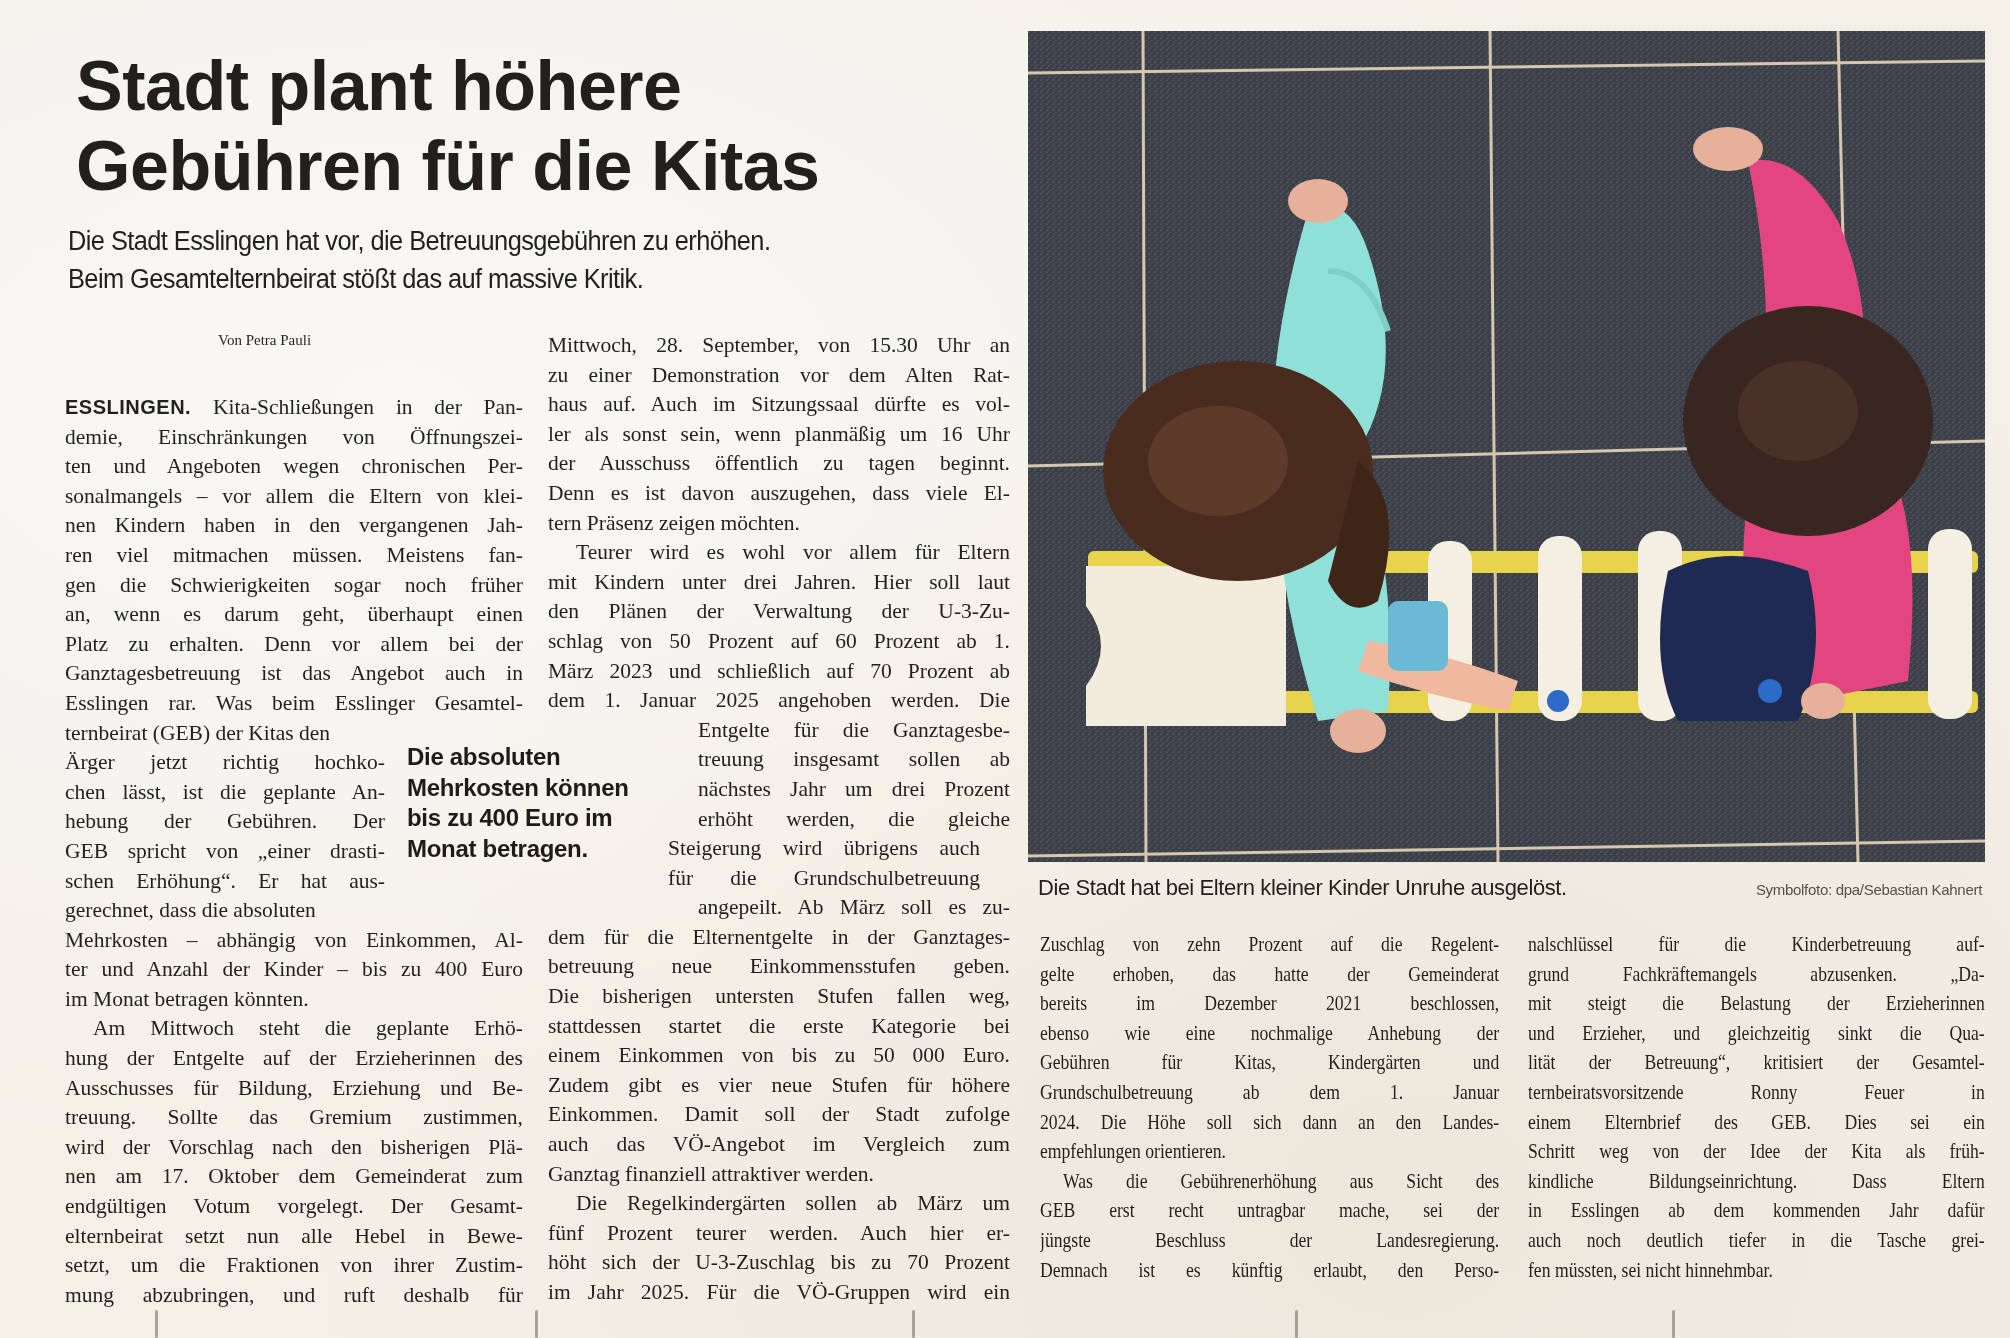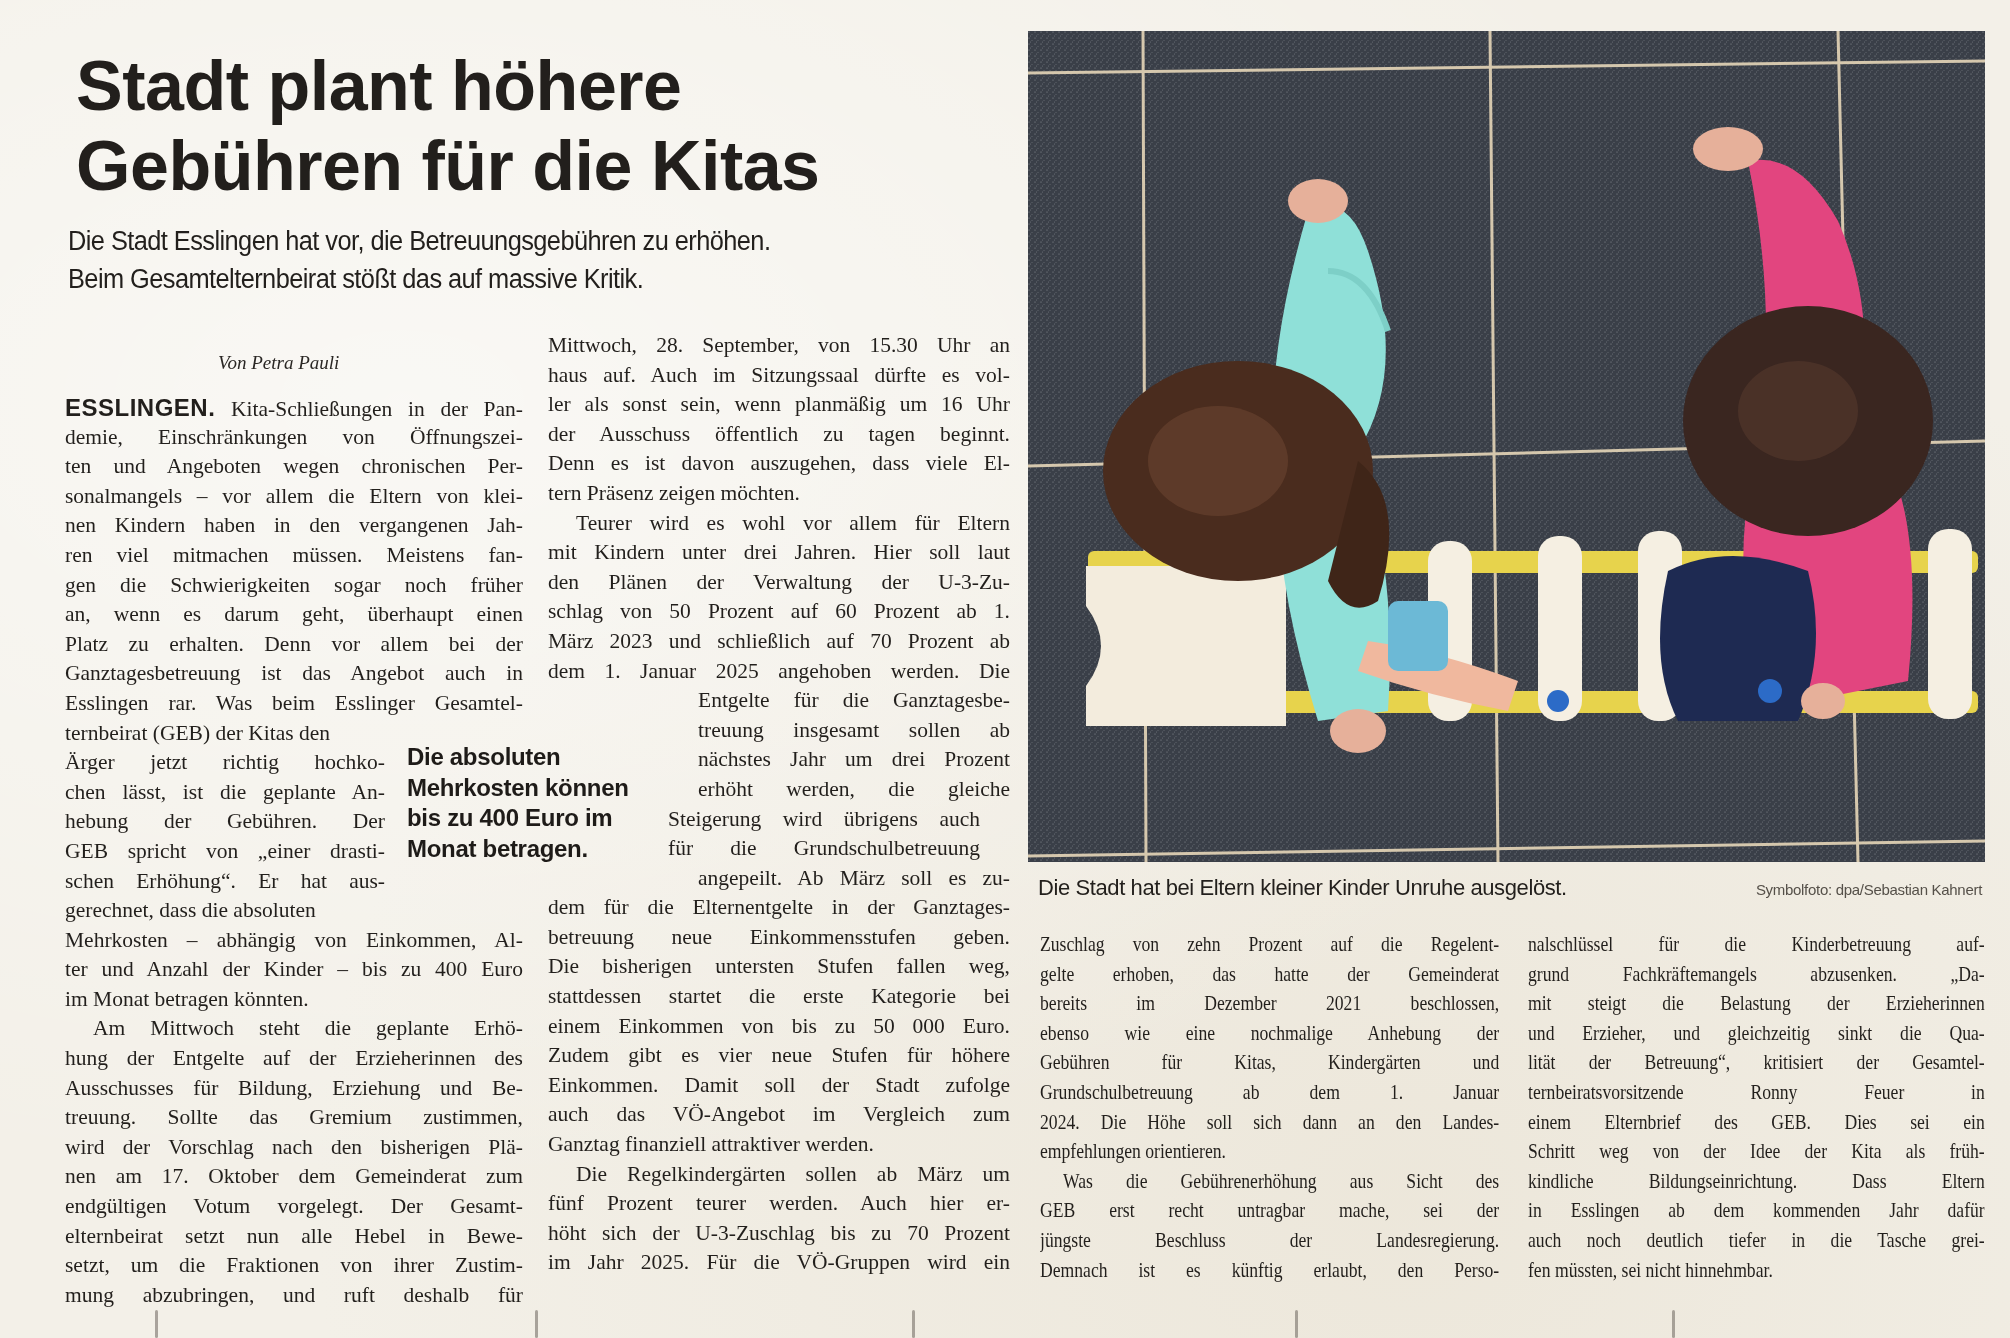--- a/index.html
+++ b/index.html
@@ -22,35 +22,35 @@
     letter-spacing: -0.5px; color: #221f1c; margin: 8px;
   }
   .deck {
     position: absolute; left: 68px; top: 222px; width: 920px;
     font-family: "Liberation Sans", "DejaVu Sans", sans-serif;
     font-size: 27px; line-height: 38px; color: #221f1c;
     letter-spacing: -0.6px; transform: scaleX(0.94); transform-origin: left top;
   }
   .deck div { white-space: nowrap; }
   .byline {
-    position: absolute; left: 218px; top: 352px;
+    position: absolute; left: 218px; top: 332px;
     font-family: "Liberation Serif", "DejaVu Serif", serif;
-    font-size: 19px; color: #2a2724; font-style: italic;
+    font-size: 15px; color: #2a2724;
   }
   .col {
     position: absolute;
     font-family: "Liberation Serif", "DejaVu Serif", serif;
     font-size: 21.5px; line-height: 29.6px; color: #221f1c;
     text-align: justify; hyphens: manual;
   }
   .col .ln { display: block; white-space: nowrap; text-align-last: justify; text-align: justify; overflow: hidden; height: 29.6px; }
   .col .ln.last { text-align-last: left; }
   .col .ln.indent { padding-left: 28px; }
   .col .ln.narrow { width: 340px; }
-  .dateline { font-family: "Liberation Sans", "DejaVu Sans", sans-serif; font-weight: 700; font-size: 24px; letter-spacing: 0.5px; }
+  .dateline { font-family: "Liberation Sans", "DejaVu Sans", sans-serif; font-weight: 700; font-size: 20px; letter-spacing: 0.5px; }
   .condensed { transform: scaleX(0.82); transform-origin: left top; }
   .pullquote {
     position: absolute; left: 407px; top: 742px; width: 260px;
     font-family: "Liberation Sans", "DejaVu Sans", sans-serif;
     font-weight: 700; font-size: 24px; line-height: 30.5px; color: #1e1b18;
     letter-spacing: -0.3px;
   }
   .photo {
     position: absolute; left: 1028px; top: 31px; width: 957px; height: 831px;
     overflow: hidden; background: #3b4048;
@@ -121,20 +121,21 @@
 
 <div class="pullquote">
   <div>Die absoluten</div>
   <div>Mehrkosten können</div>
   <div>bis zu 400 Euro im</div>
   <div>Monat betragen.</div>
 </div>
 
 <div class="col" style="left:548px; top:331px; width:462px;">
   <span class="ln">Mittwoch, 28. September, von 15.30 Uhr an</span>
+  <span class="ln">zu einer Demonstration vor dem Alten Rat-</span>
   <span class="ln">haus auf. Auch im Sitzungssaal dürfte es vol-</span>
   <span class="ln">ler als sonst sein, wenn planmäßig um 16 Uhr</span>
   <span class="ln">der Ausschuss öffentlich zu tagen beginnt.</span>
   <span class="ln">Denn es ist davon auszugehen, dass viele El-</span>
   <span class="ln last">tern Präsenz zeigen möchten.</span>
   <span class="ln indent">Teurer wird es wohl vor allem für Eltern</span>
   <span class="ln">mit Kindern unter drei Jahren. Hier soll laut</span>
   <span class="ln">den Plänen der Verwaltung der U-3-Zu-</span>
   <span class="ln">schlag von 50 Prozent auf 60 Prozent ab 1.</span>
   <span class="ln">März 2023 und schließlich auf 70 Prozent ab</span>

